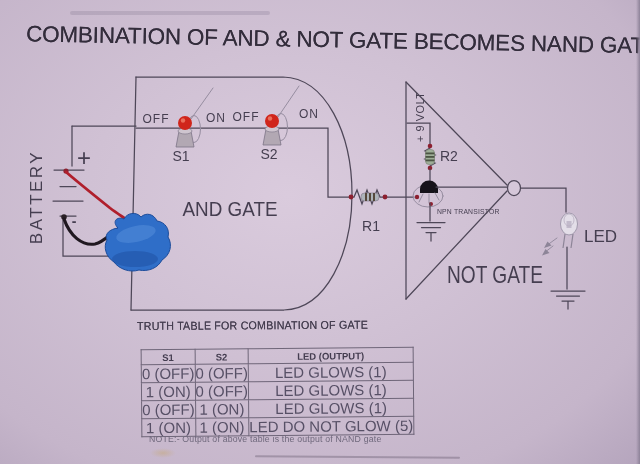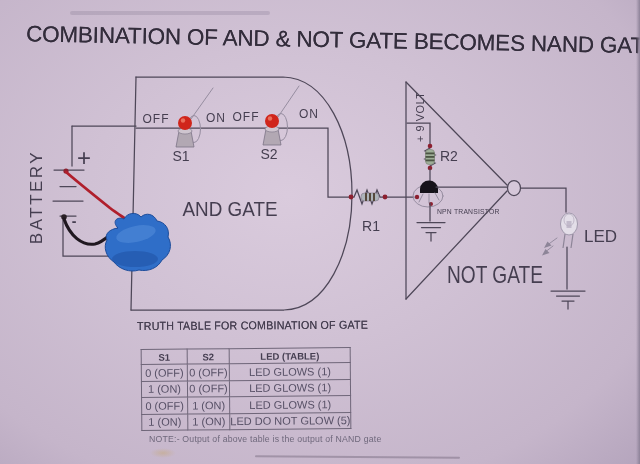--- a/index.html
+++ b/index.html
@@ -23,21 +23,21 @@
     letter-spacing:.2px;white-space:nowrap;text-shadow:0 0 .5px #554d60;
   }
   table.truth{
     position:absolute;left:141px;top:348px;border-collapse:collapse;
     transform:rotate(-.5deg);color:#4f4760;table-layout:fixed;
   }
   table.truth th, table.truth td{
     border:1px solid #6f6679;padding:0;text-align:center;overflow:hidden;white-space:nowrap;
   }
   table.truth th{font-size:9.5px;height:14px;font-weight:bold;color:#443d50;}
-  table.truth td{font-size:11px;height:15.5px;color:#575066;}
+  table.truth td{font-size:15px;height:15.5px;color:#575066;}
   .note{
     position:absolute;left:149px;top:434px;font-size:9px;color:#6f687c;
     transform:scaleX(.97);transform-origin:left top;letter-spacing:.2px;white-space:nowrap;
   }
   .edge-right{position:absolute;right:0;top:0;width:4px;height:100%;
     background:linear-gradient(to right,rgba(0,0,0,0),#8d8298);}
   .bottom-line{position:absolute;left:255px;top:456px;width:205px;height:2px;
     background:rgba(88,76,98,.35);border-radius:2px;transform:rotate(.4deg);}
   .smudge{position:absolute;left:150px;top:448px;width:26px;height:10px;
     background:radial-gradient(ellipse,rgba(197,164,96,.4),rgba(197,164,96,0) 70%);}
@@ -183,21 +183,21 @@
   <table class="truth">
     <colgroup>
         <col style="width:46px">
         <col style="width:42px">
         <col style="width:106px">
       </colgroup>
     <tbody>
         <tr>
       <th>S1</th>
       <th>S2</th>
-      <th>LED (TABLE)</th>
+      <th>LED (OUTPUT)</th>
     </tr>
     <tr>
       <td>0 (OFF)</td>
       <td>0 (OFF)</td>
       <td>LED GLOWS (1)</td>
     </tr>
     <tr>
       <td>1 (ON)</td>
       <td>0 (OFF)</td>
       <td>LED GLOWS (1)</td>

